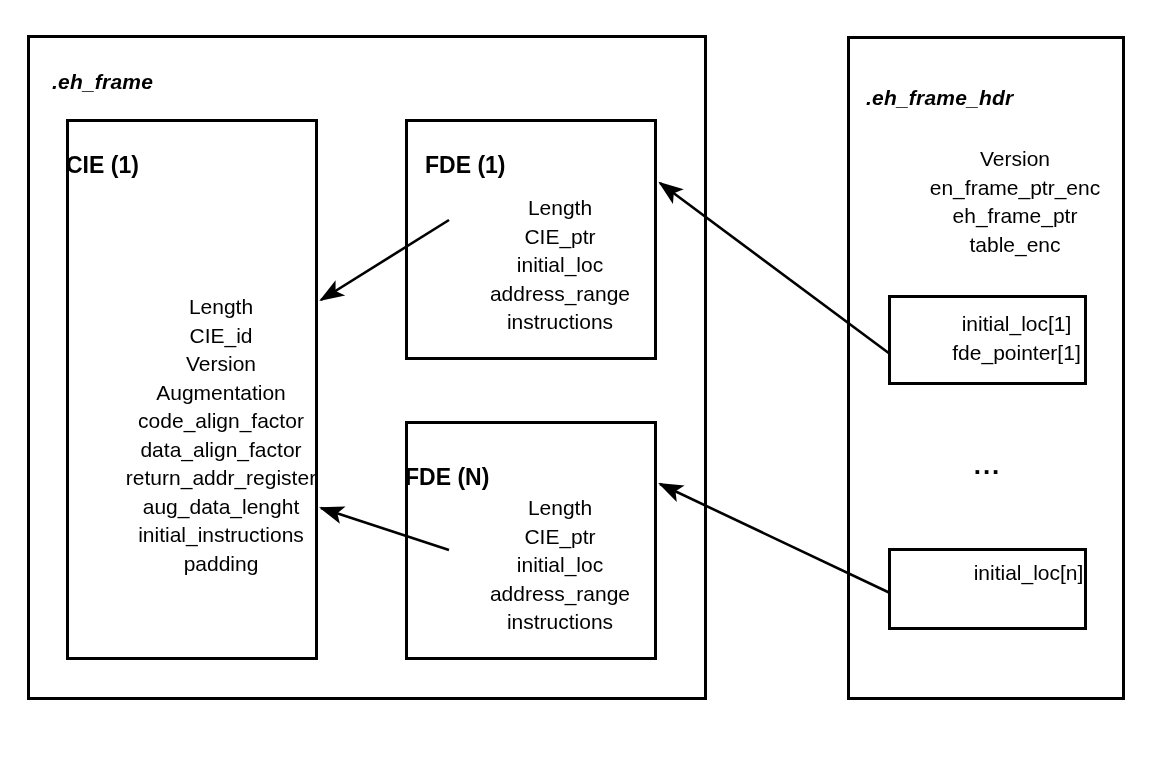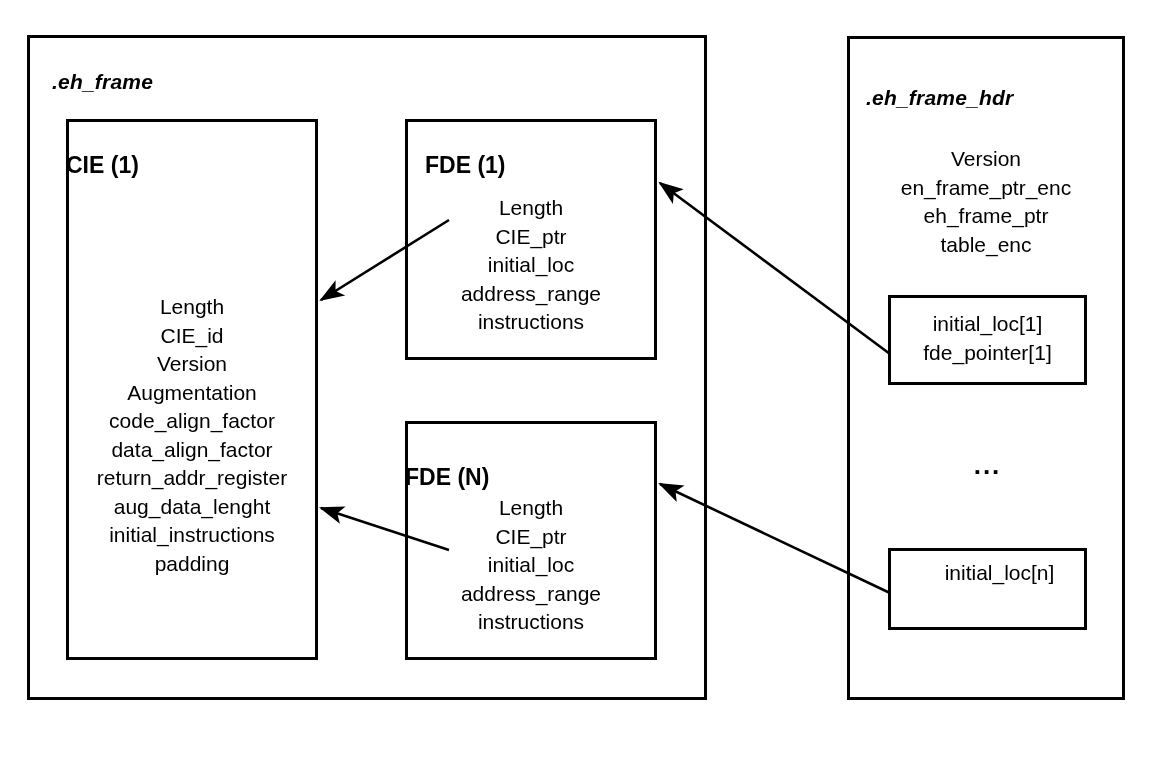--- a/index.html
+++ b/index.html
@@ -46,20 +46,21 @@
     font-size: 23px;
     white-space: nowrap;
   }
   .field-list {
     position: absolute;
     left: 0;
     right: 0;
     text-align: center;
     font-size: 21px;
     line-height: 28.5px;
+    padding-left: 29px;
   }
   .field-list div {
     white-space: nowrap;
   }
   .ellipsis {
     position: absolute;
     left: 0;
     right: 0;
     text-align: center;
     font-weight: bold;

